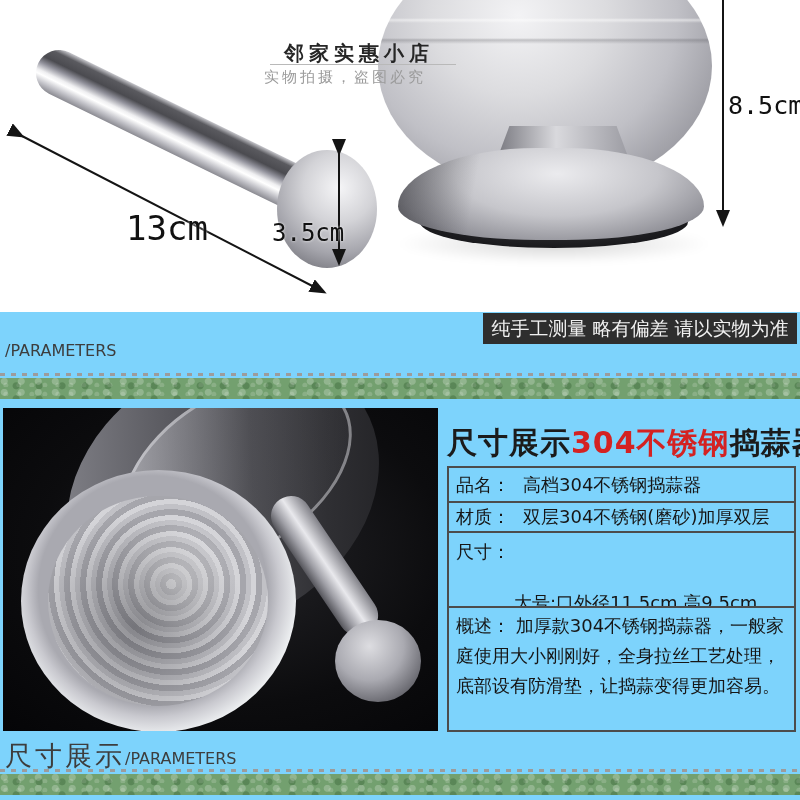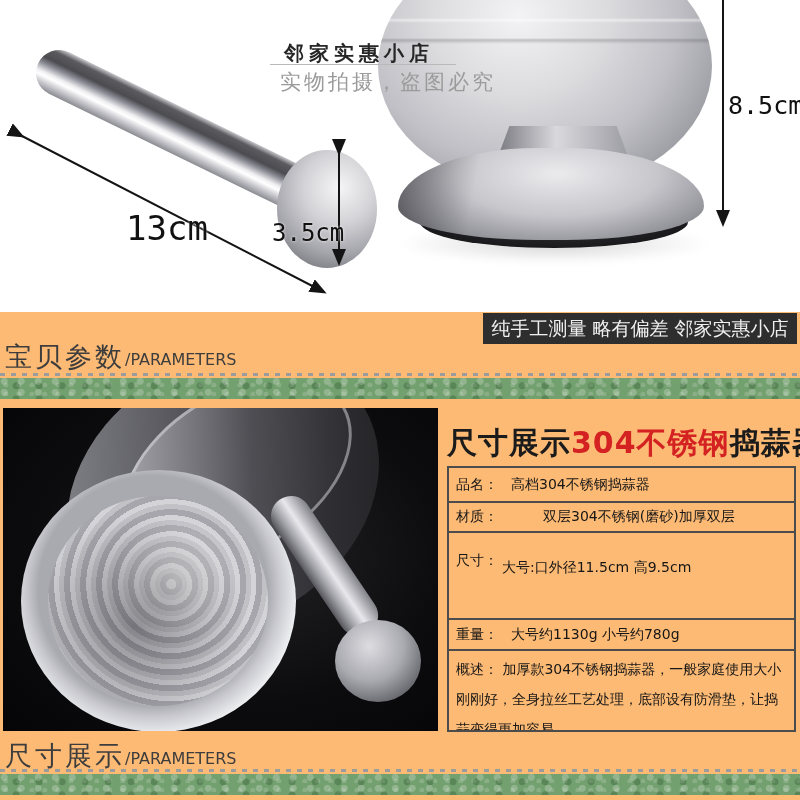--- a/index.html
+++ b/index.html
@@ -1,16 +1,16 @@
 <!DOCTYPE html>
 <html><head>
 <meta charset="utf-8">
 <style>
   html,body{margin:0;padding:0;background:#fff;}
-  .page{position:relative;width:800px;height:800px;background:#fdba74;overflow:hidden;
+  .page{position:relative;width:800px;height:800px;background:#7dd3fc;overflow:hidden;
         font-family:"DejaVu Sans","Liberation Sans",sans-serif;}
   .abs{position:absolute;}
 
   
   .top-photo{left:0;top:0;width:800px;height:312px;overflow:hidden;background:#fff;}
 
   .bowl{left:378px;top:-60px;width:334px;height:252px;border-radius:50%;
     background:
       linear-gradient(to bottom, rgba(255,255,255,0) 78px, rgba(255,255,255,.5) 80px, rgba(255,255,255,0) 83px,
                       rgba(255,255,255,0) 98px, rgba(80,80,86,.28) 100px, rgba(255,255,255,0) 104px),
@@ -28,21 +28,21 @@
   .base-shadow{left:396px;top:224px;width:316px;height:40px;border-radius:50%;
     background:radial-gradient(ellipse, rgba(0,0,0,.16), rgba(0,0,0,0) 70%);filter:blur(3px);}
   .pestle-rod{left:36px;top:50px;width:304px;height:46px;border-radius:23px;
     transform:rotate(26deg);transform-origin:23px 23px;
     background:linear-gradient(to bottom,#c7c7cc 0%,#5a5a5f 12%,#4b4b50 32%,#90909a 46%,#efeff1 62%,#ffffff 70%,#c4c4ca 85%,#8b8b92 100%);}
   .pestle-knob{left:277px;top:150px;width:100px;height:118px;border-radius:50%;
     background:radial-gradient(circle at 62% 32%, #f5f5f7, #d3d3d7 35%, #a5a5ac 65%, #76767d 88%, #616168 100%);}
 
   .wm-shop{left:284px;top:40px;font-size:20px;font-weight:bold;letter-spacing:5px;color:#262626;}
   .wm-line{left:270px;top:64px;width:186px;height:1px;background:#b9b9b9;}
-  .wm-note{left:280px;top:68px;font-size:21px;letter-spacing:3px;color:#9b9b9b;}
+  .wm-note{left:264px;top:68px;font-size:15px;letter-spacing:3px;color:#9b9b9b;}
 
   .dim-label{color:#111;font-family:"DejaVu Sans Mono","Liberation Mono",monospace;
     text-shadow:0 0 3px rgba(255,255,255,.9);}
   .dim-13{left:126px;top:208px;font-size:34px;}
   .dim-35{left:272px;top:219px;font-size:24px;}
   .dim-85{left:728px;top:91px;font-size:25px;}
 
   .caption-bar{left:483px;top:313px;width:314px;height:31px;background:#2e2e2e;
     color:#f0f0f0;font-size:19px;display:flex;align-items:center;justify-content:center;
     white-space:nowrap;overflow:hidden;}
@@ -86,29 +86,29 @@
     background:linear-gradient(to bottom,#818188,#e9e9ed 45%,#9f9fa6 75%,#56565c 100%);}
   .p2-knob{left:332px;top:212px;width:86px;height:82px;border-radius:50%;
     background:radial-gradient(circle at 40% 32%, #dddde1, #aaaab1 45%, #6c6c73 75%, #48484e 100%);}
 
   
   .prod-title{left:447px;top:423px;font-size:30px;font-weight:bold;letter-spacing:1px;
     color:#1b1b1b;white-space:nowrap;}
   .prod-title .hl{color:#d42222;}
   .spec-box{left:447px;top:466px;width:349px;height:266px;border:2px solid #4c4c4c;
     box-sizing:border-box;display:flex;flex-direction:column;overflow:hidden;
-    color:#161616;font-size:14px;}
+    color:#161616;font-size:18px;}
   .spec-row{border-bottom:2px solid #4c4c4c;display:flex;align-items:center;
     padding-left:7px;flex:0 0 auto;overflow:hidden;}
   .spec-row:last-child{border-bottom:none;}
-  .r1{height:33px;} .r2{height:28px;gap:32px;} .r3{height:66px;align-items:flex-start;padding-top:19px;}
+  .r1{height:33px;} .r2{height:28px;} .r3{height:66px;align-items:flex-start;padding-top:7px;}
   .r4{height:29px;} .r5{flex:1 1 auto;display:block;padding:3px 6px 0 7px;line-height:30px;}
   .spec-label{white-space:nowrap;flex:0 0 auto;}
   .spec-value{margin-left:13px;white-space:nowrap;}
-  .r3 .vals{margin-left:4px;display:flex;flex-direction:column;line-height:30px;}
+  .r3 .vals{margin-left:4px;display:flex;flex-direction:column;line-height:30px;margin-top:48px;}
   .r5 .spec-label,.r5 .spec-value{display:inline;margin-left:0;white-space:normal;}
 </style>
 </head>
 <body>
 
 <div class="page">
 
   <div class="abs top-photo">
     <div class="abs base-shadow"></div>
     <div class="abs bowl"></div>
@@ -131,24 +131,23 @@
       <line x1="22" y1="136" x2="324" y2="292" stroke="#141414" stroke-width="2" marker-start="url(#ah)" marker-end="url(#ah)"></line>
       <line x1="339" y1="153" x2="339" y2="263" stroke="#141414" stroke-width="2" marker-start="url(#ah)" marker-end="url(#ah)"></line>
       <line x1="723" y1="-4" x2="723" y2="224" stroke="#141414" stroke-width="2" marker-end="url(#ah)"></line>
     </svg>
 
     <div class="abs dim-label dim-13">13cm</div>
     <div class="abs dim-label dim-35">3.5cm</div>
     <div class="abs dim-label dim-85">8.5cm</div>
   </div>
 
-  <div class="abs caption-bar">纯手工测量 略有偏差 邻家实惠小店</div>
+  <div class="abs caption-bar">纯手工测量 略有偏差 请以实物为准</div>
 
   <div class="abs sec-header hdr-params">
-    <span class="cn">宝贝参数</span>
     <span class="en">/PARAMETERS</span>
   </div>
   <div class="abs dashed dash-1"></div>
   <div class="abs green-strip green-1"></div>
 
   <div class="abs bottom-photo">
     <div class="abs m-body"></div>
     <div class="abs m-band"></div>
     <div class="abs m-rim"></div>
     <div class="abs m-inner"></div>
@@ -168,24 +167,20 @@
     <div class="spec-row r2">
       <span class="spec-label">材质：</span>
       <span class="spec-value">双层304不锈钢(磨砂)加厚双层</span>
     </div>
     <div class="spec-row r3">
       <span class="spec-label">尺寸：</span>
       <span class="vals">
         <span>大号:口外径11.5cm 高9.5cm</span>
       </span>
     </div>
-    <div class="spec-row r4">
-      <span class="spec-label">重量：</span>
-      <span class="spec-value">大号约1130g 小号约780g</span>
-    </div>
     <div class="spec-row r5">
       <span class="spec-label">概述：</span>
       <span class="spec-value">加厚款304不锈钢捣蒜器，一般家庭使用大小刚刚好，全身拉丝工艺处理，底部设有防滑垫，让捣蒜变得更加容易。</span>
     </div>
   </div>
 
   <div class="abs sec-header hdr-size">
     <span class="cn">尺寸展示</span>
     <span class="en">/PARAMETERS</span>
   </div>

